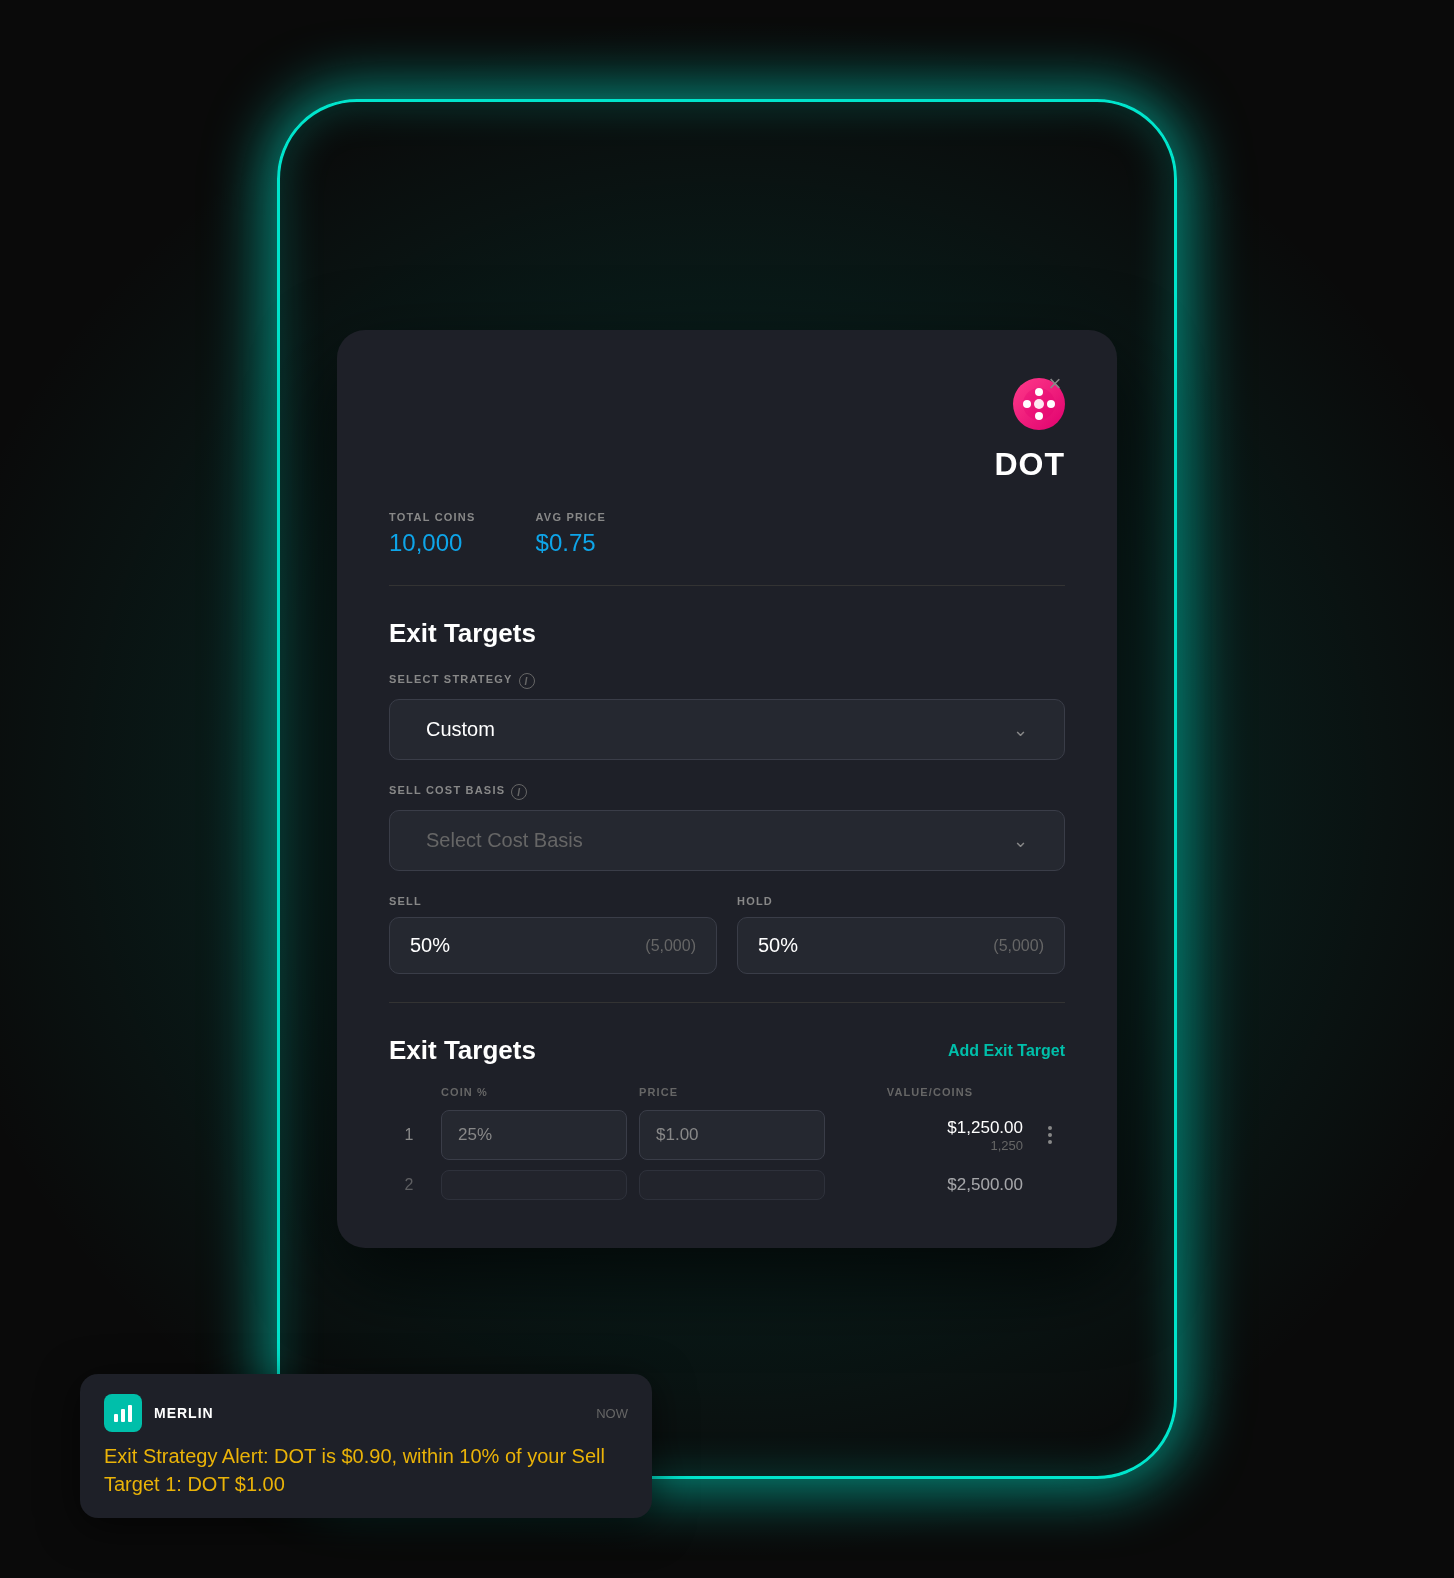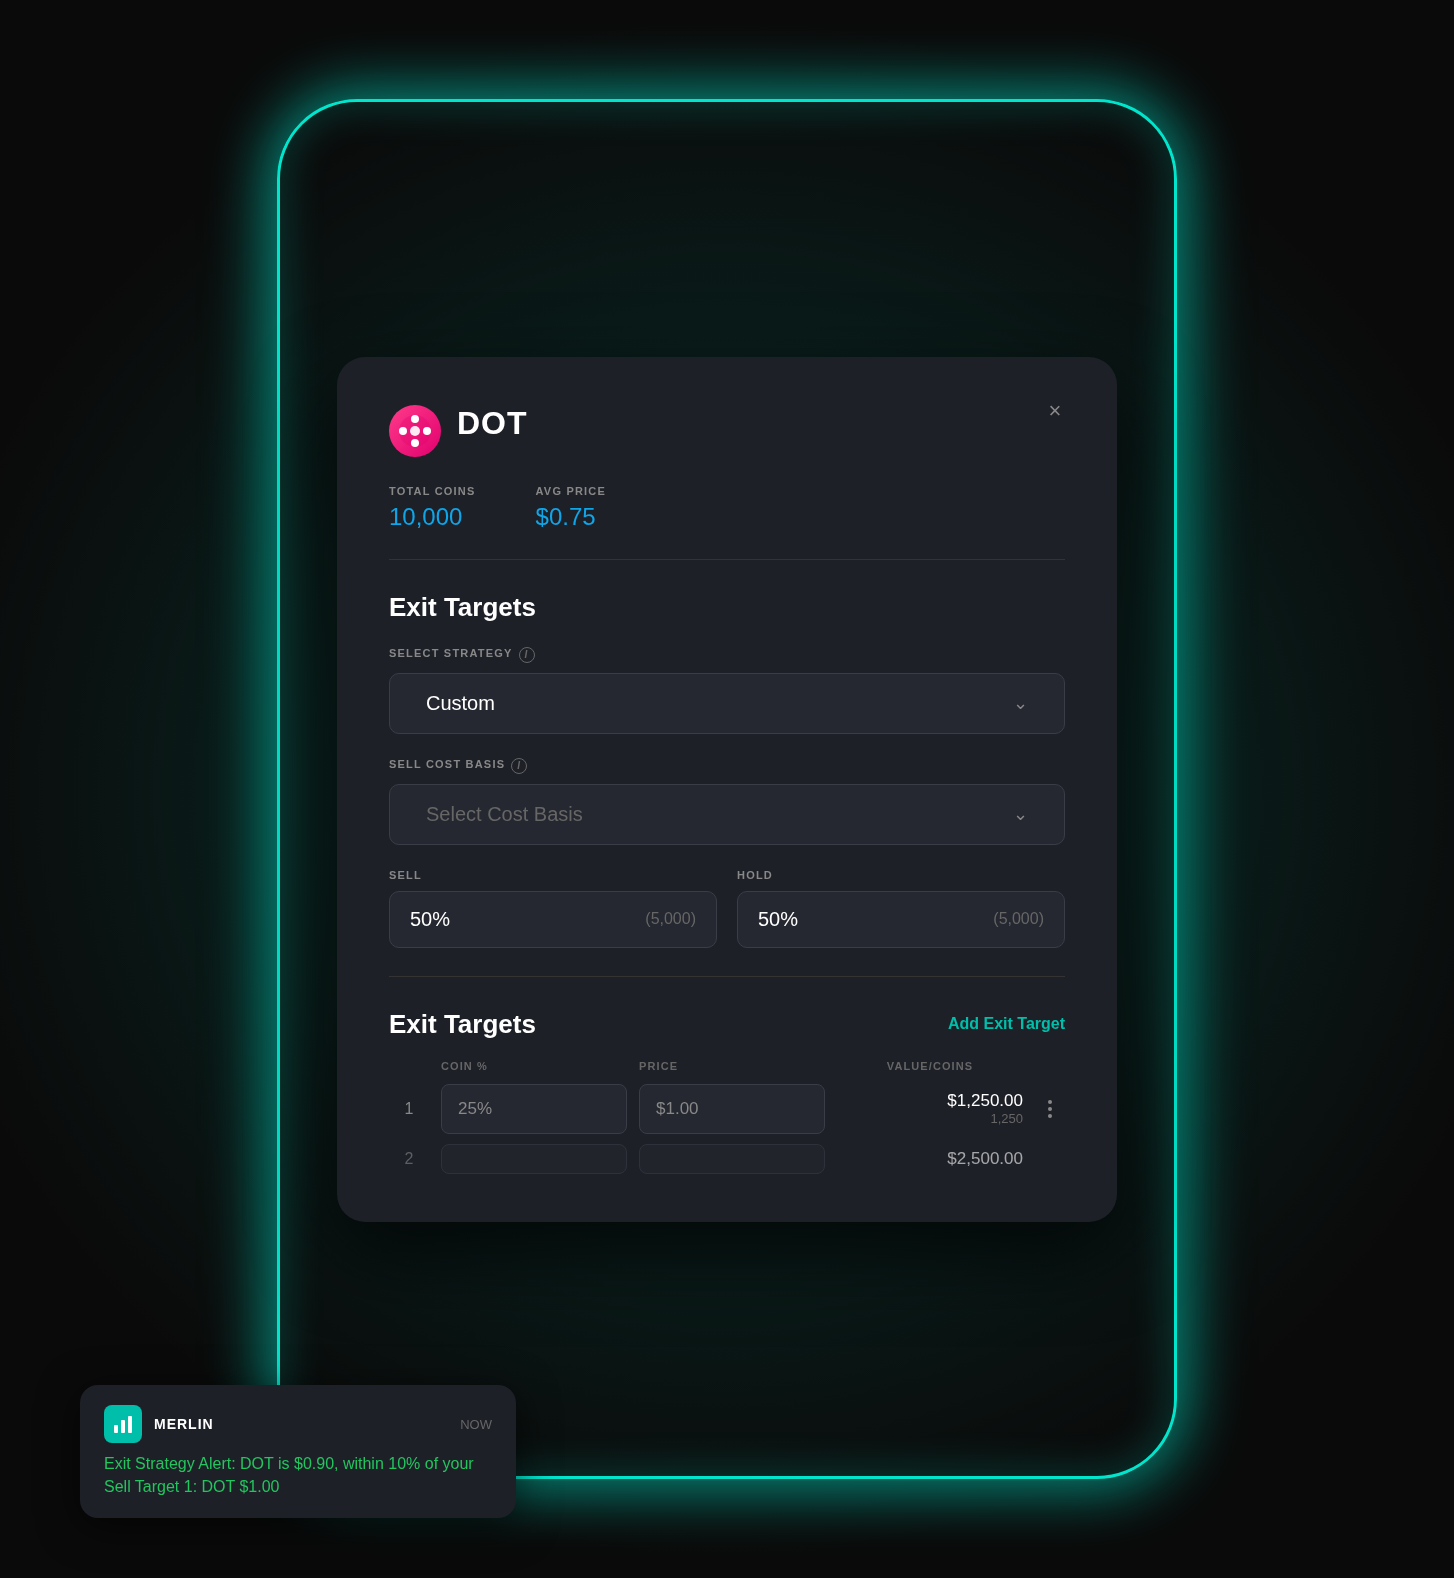--- a/index.html
+++ b/index.html
@@ -63,23 +63,24 @@
       cursor: pointer;
       color: #888;
       font-size: 22px;
       background: none;
       border: none;
     }
 
     
     .header {
       display: flex;
-      align-items: flex-start;
+      align-items: flex-end;
       gap: 16px;
       margin-bottom: 28px;
+      flex-direction: column;
     }
 
     .dot-logo {
       width: 52px;
       height: 52px;
       border-radius: 50%;
       background: linear-gradient(135deg, #ff3b8a, #e0006e);
       display: flex;
       align-items: center;
       justify-content: center;
@@ -324,21 +325,21 @@
       gap: 12px;
       align-items: center;
       opacity: 0.6;
     }
 
     
     .toast {
       position: absolute;
       bottom: 60px;
       left: 80px;
-      width: 436px;
+      width: 572px;
       background: #1e2028;
       border-radius: 18px;
       padding: 20px 24px;
       display: flex;
       flex-direction: column;
       gap: 10px;
       box-shadow: 0 8px 40px rgba(0,0,0,0.6);
       z-index: 20;
     }
 
@@ -370,22 +371,22 @@
       color: #ffffff;
       letter-spacing: 1px;
     }
 
     .toast-time {
       font-size: 13px;
       color: #666;
     }
 
     .toast-message {
-      font-size: 16px;
-      color: #22c55e;
+      font-size: 20px;
+      color: #eab308;
       line-height: 1.4;
     }
   </style>
 </head>
 <body>
 
 <div class="bg-glow"></div>
 <div class="outer-ring"></div>
 
 <div class="modal">

